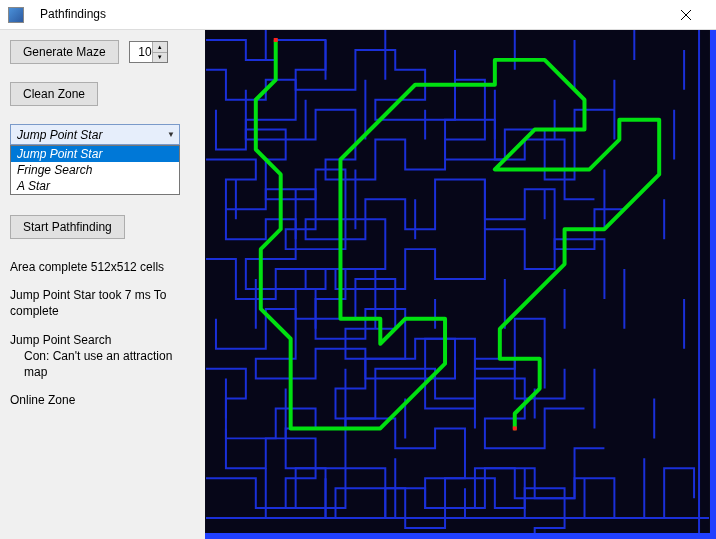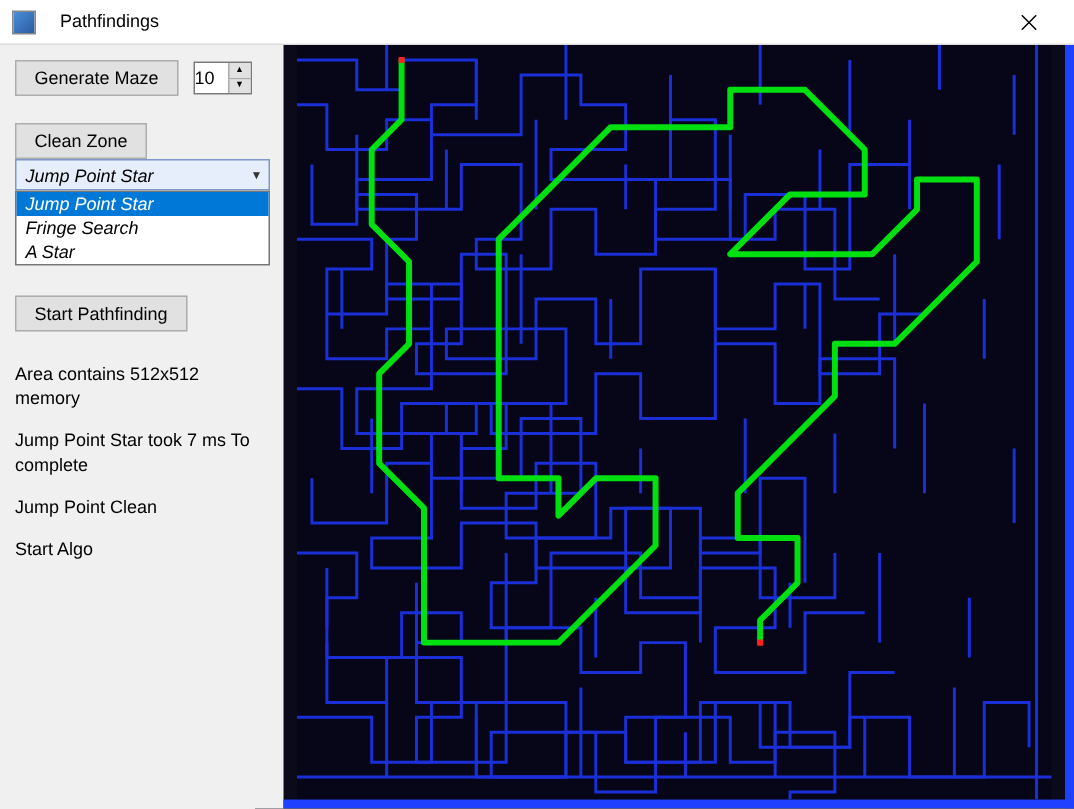--- a/index.html
+++ b/index.html
@@ -30,52 +30,52 @@
     .close-btn {
       width: 45px; height: 28px;
       display: flex; align-items: center; justify-content: center;
       font-size: 14px; cursor: pointer;
     }
     .content {
       display: flex;
       height: calc(100% - 30px);
     }
     .left-panel {
-      width: 189px;
+      width: 205px;
       padding: 10px;
       background: #f0f0f0;
       position: relative;
     }
     .row1 { display: flex; gap: 10px; align-items: center; margin-bottom: 18px; }
     .win-btn {
       background: #e1e1e1;
       border: 1px solid #adadad;
       padding: 4px 12px;
       font-size: 12px;
       cursor: pointer;
       font-family: inherit;
     }
     .spinner {
       display: inline-flex;
       border: 1px solid #7a7a7a;
       height: 22px;
       background: #fff;
     }
     .spinner input {
-      width: 22px; border: none; text-align: left;
+      width: 22px; border: none; text-align: right;
       font-size: 12px; outline: none; font-family: inherit;
     }
     .spinner-btns { display: flex; flex-direction: column; width: 15px; }
     .spinner-btns button {
       flex: 1; border: none; border-left: 1px solid #aaa;
       background: #e1e1e1; font-size: 6px; line-height: 1;
       cursor: pointer; padding: 0;
     }
     .spinner-btns button:first-child { border-bottom: 1px solid #aaa; }
-    .clean-row { }
+    .clean-row { margin-bottom: 18px; }
     .combo-wrapper { position: relative; margin-bottom: 4px; font-style: italic; }
     .combo {
       width: 170px; height: 21px;
       border: 1px solid #7a9ac9;
       background: #e6eefb;
       display: flex; align-items: center; justify-content: space-between;
       padding: 0 4px 0 6px; cursor: pointer;
       font-size: 12px;
     }
     .combo-arrow { font-size: 8px; color: #333; }
@@ -148,26 +148,27 @@
       <div class="dropdown">
         <div class="dropdown-item selected">Jump Point Star</div>
         <div class="dropdown-item">Fringe Search</div>
         <div class="dropdown-item">A Star</div>
       </div>
     </div>
     <div class="start-row">
       <button class="win-btn">Start Pathfinding</button>
     </div>
     <div class="info-text">
-      <div class="info-block">Area contains 512x512 memory</div>
+      <div class="info-block">Area complete 512x512 cells</div>
       <div class="info-block">Jump Point Star took 7 ms To complete</div>
       <div class="info-block">
-        <div>Jump Point Clean</div>
-      </div>
-      <div class="info-block">Start Algo</div>
+        <div>Jump Point Search</div>
+        <div class="indent">Con: Can't use an attraction map</div>
+      </div>
+      <div class="info-block">Online Zone</div>
     </div>
   </div>
 
   <div class="canvas-area">
     <svg class="maze-svg" viewBox="0 0 505 505">
       <rect width="505" height="505" fill="#060618"></rect>
 
       <g stroke="#1a2fd8" stroke-width="2" fill="none">
         <path d="M0 10 h40 v20 h30 v-20 h50 v30 h-30 v20 h60 v-40 h40 v20 h30 v30 h-50 v20 h80 v-40 h30 v60 h-40 v20 h60 v-30 h40 v50 h30 v-70 h40"></path>
         <path d="M0 40 h20 v30 h40 v-20 h30 v40 h-50 v20 h70 v-30 h40 v50 h-30 v20 h50 v-40 h30 v30 h40 v-50 h50 v40 h30 v-20 h40 v60 h30"></path>

